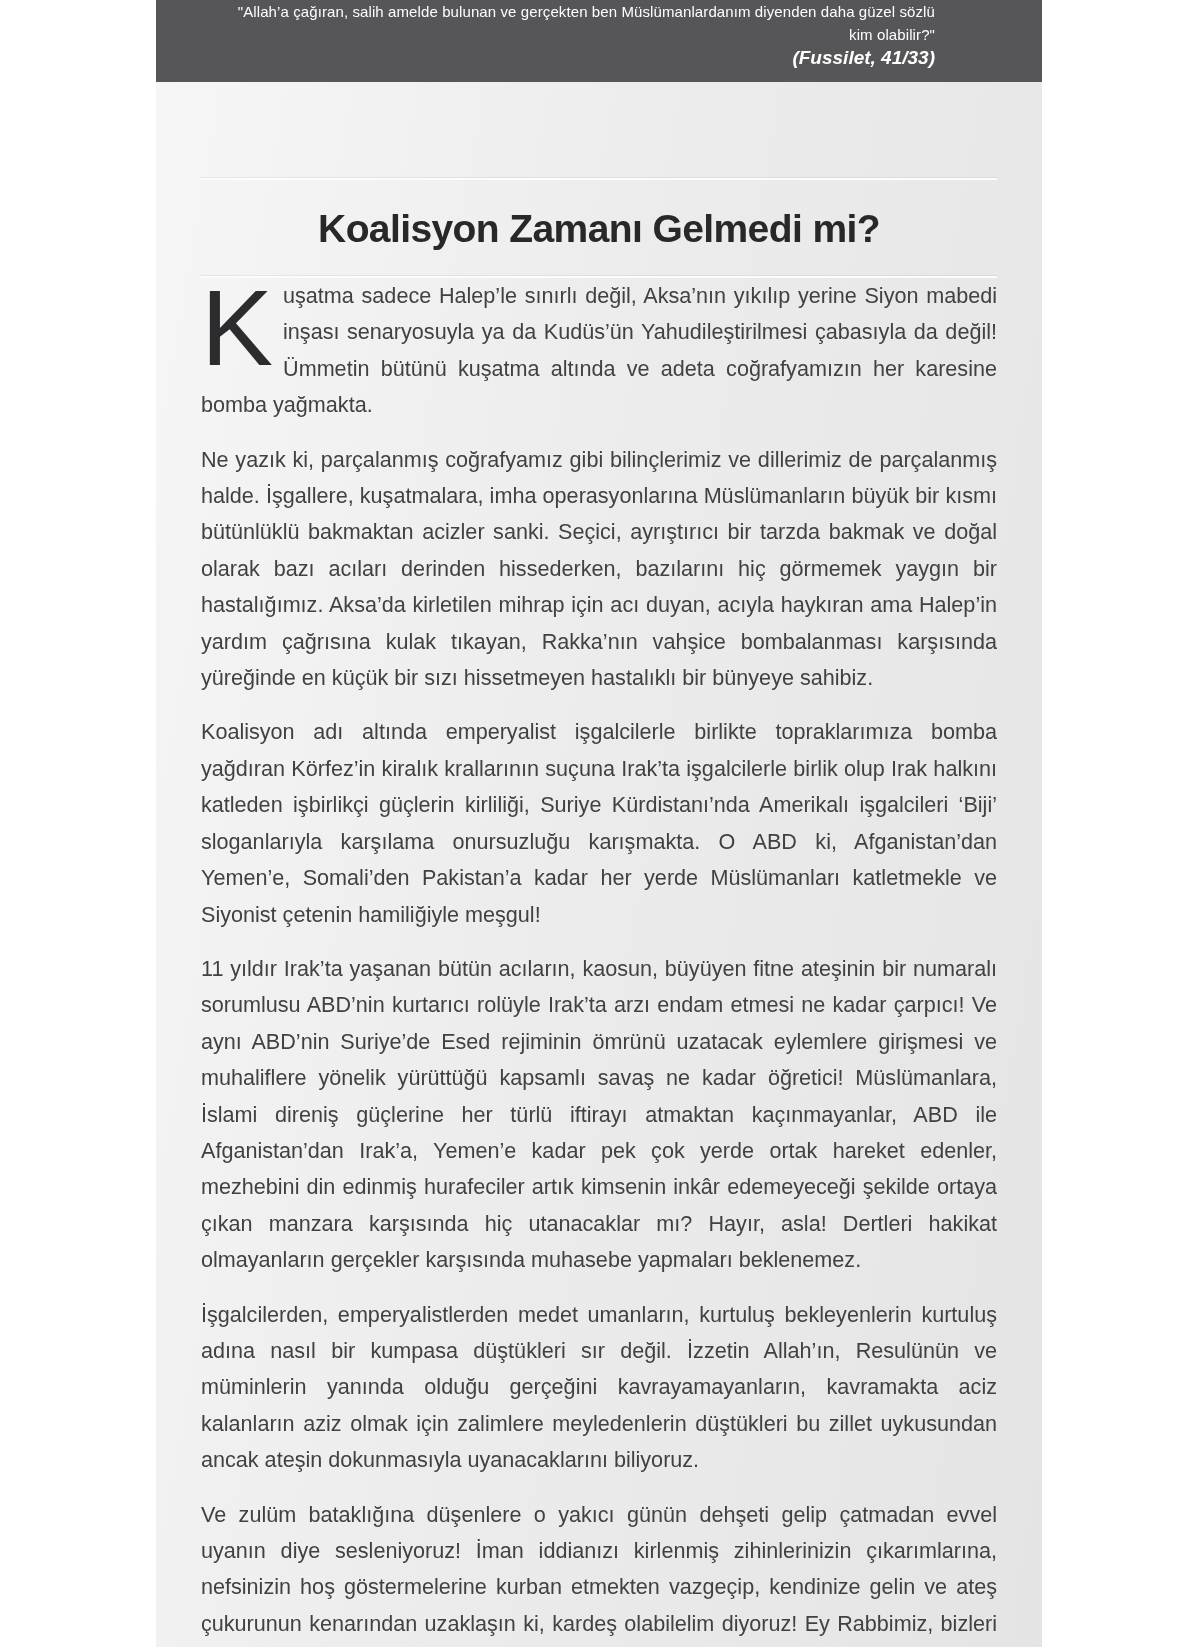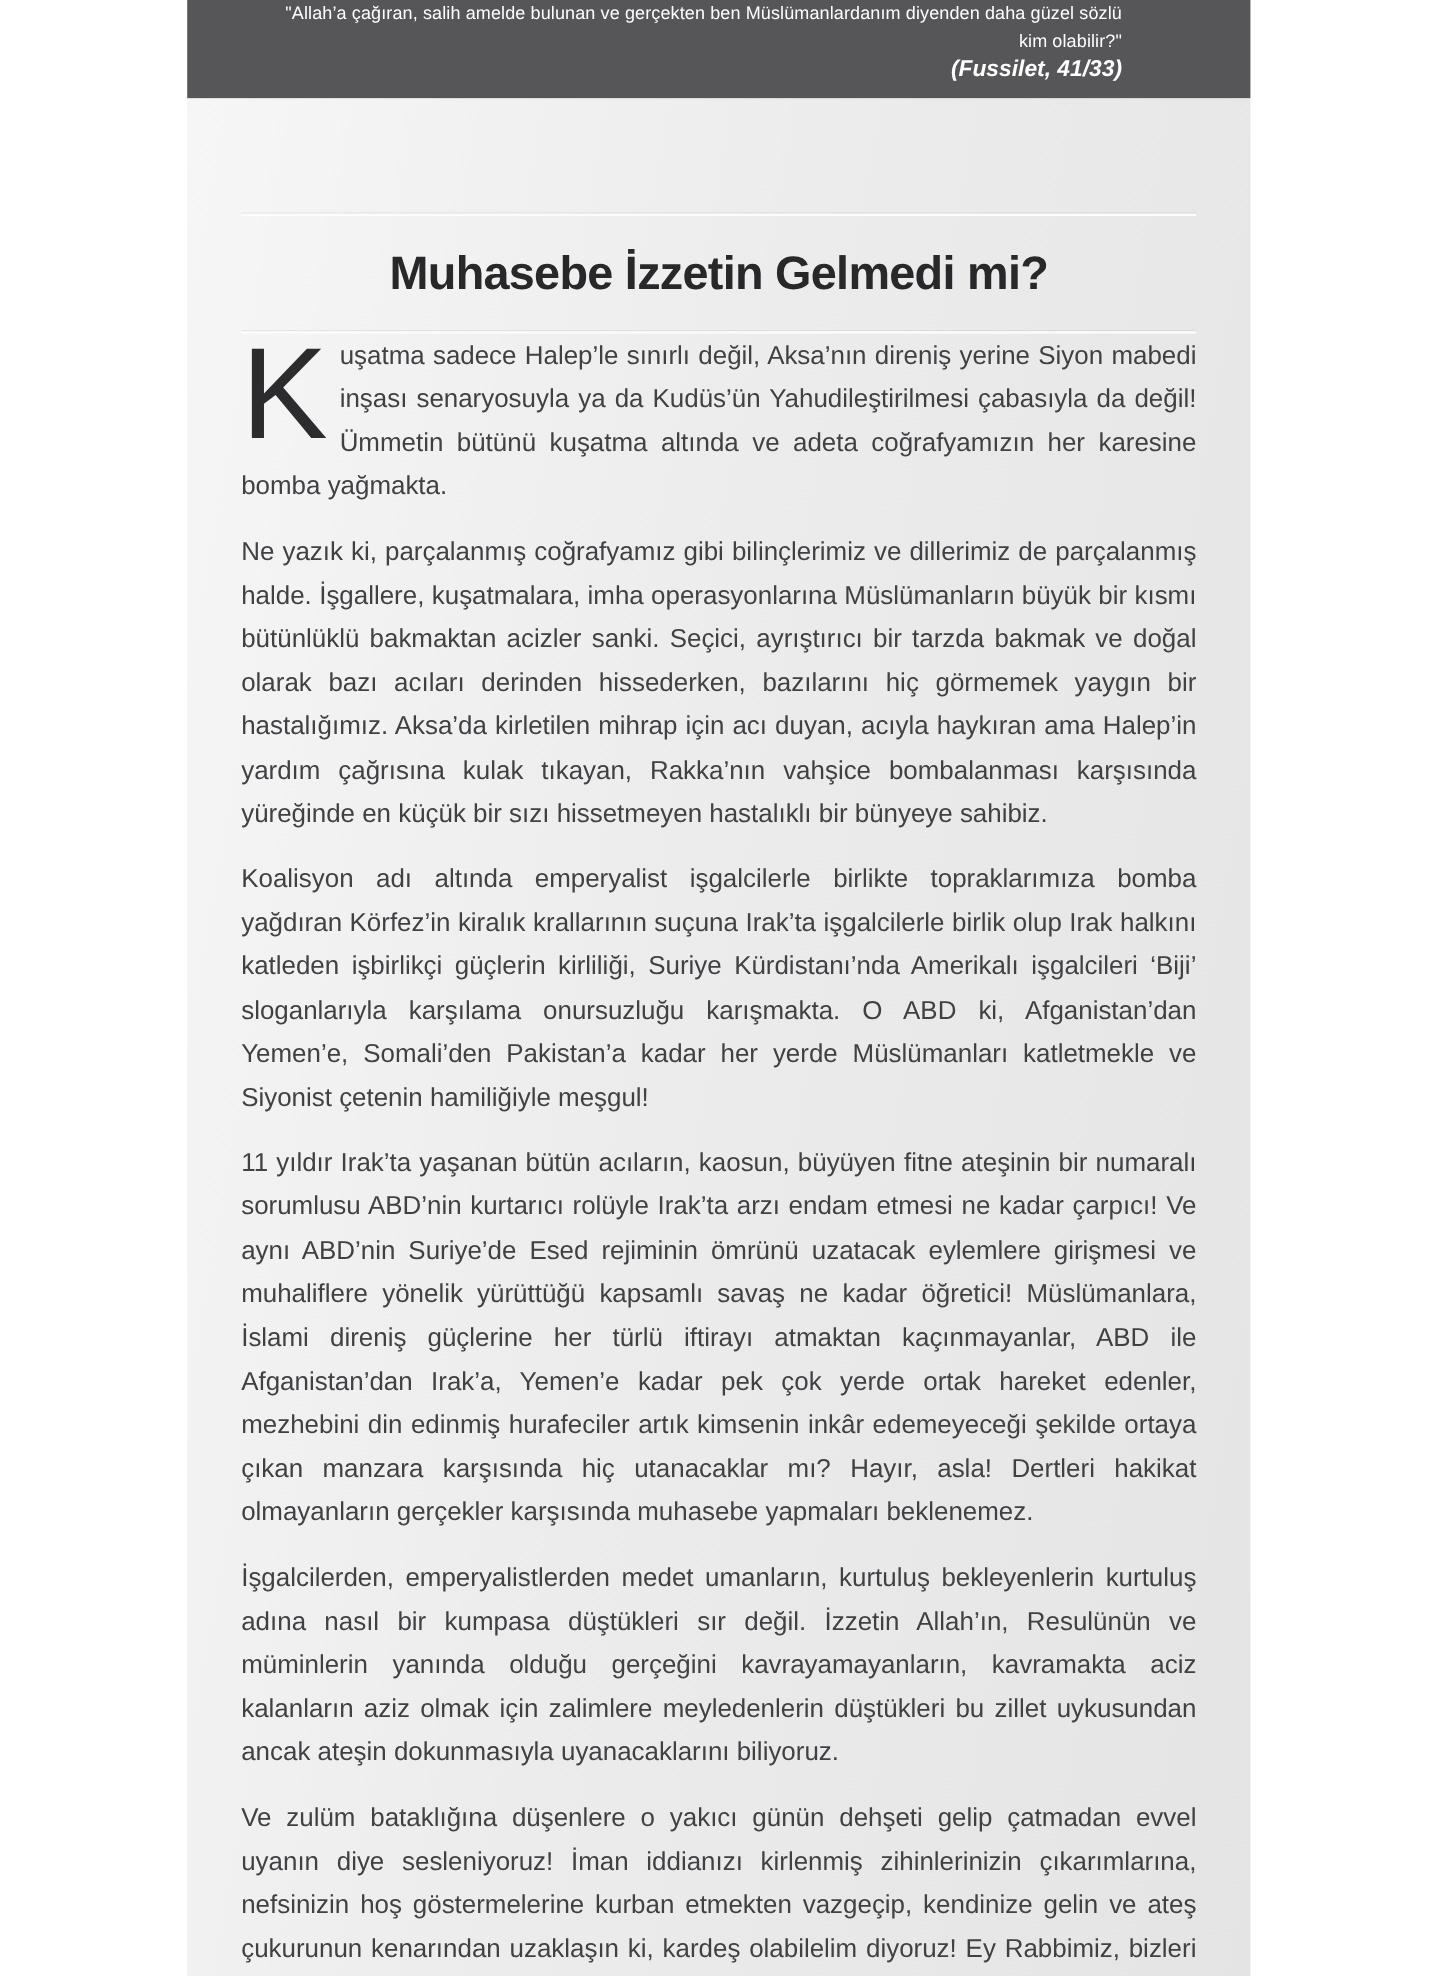--- a/index.html
+++ b/index.html
@@ -98,25 +98,25 @@
 
   <div class="band-top">
     <div class="quote-line">"Allah’a çağıran, salih amelde bulunan ve gerçekten ben Müslümanlardanım diyenden daha güzel sözlü kim olabilir?"</div>
     <div class="quote-attribution">(Fussilet, 41/33)</div>
   </div>
 
   <div class="page-body">
 
     <div class="rule rule-top"></div>
 
-    <h1 class="article-title">Muhasebe İzzetin Gelmedi mi?</h1>
+    <h1 class="article-title">Koalisyon Zamanı Gelmedi mi?</h1>
 
     <div class="rule"></div>
 
-    <p class="body-par lead"><span class="dropcap">K</span><span>uşatma sadece Halep’le sınırlı değil, Aksa’nın direniş yerine Siyon mabedi inşası senaryosuyla ya da Kudüs’ün Yahudileştirilmesi çabasıyla da değil! Ümmetin bütünü kuşatma altında ve adeta coğrafyamızın her karesine bomba yağmakta.</span></p>
+    <p class="body-par lead"><span class="dropcap">K</span><span>uşatma sadece Halep’le sınırlı değil, Aksa’nın yıkılıp yerine Siyon mabedi inşası senaryosuyla ya da Kudüs’ün Yahudileştirilmesi çabasıyla da değil! Ümmetin bütünü kuşatma altında ve adeta coğrafyamızın her karesine bomba yağmakta.</span></p>
 
     <p class="body-par">Ne yazık ki, parçalanmış coğrafyamız gibi bilinçlerimiz ve dillerimiz de parçalanmış halde. İşgallere, kuşatmalara, imha operasyonlarına Müslümanların büyük bir kısmı bütünlüklü bakmaktan acizler sanki. Seçici, ayrıştırıcı bir tarzda bakmak ve doğal olarak bazı acıları derinden hissederken, bazılarını hiç görmemek yaygın bir hastalığımız. Aksa’da kirletilen mihrap için acı duyan, acıyla haykıran ama Halep’in yardım çağrısına kulak tıkayan, Rakka’nın vahşice bombalanması karşısında yüreğinde en küçük bir sızı hissetmeyen hastalıklı bir bünyeye sahibiz.</p>
     <p class="body-par">Koalisyon adı altında emperyalist işgalcilerle birlikte topraklarımıza bomba yağdıran Körfez’in kiralık krallarının suçuna Irak’ta işgalcilerle birlik olup Irak halkını katleden işbirlikçi güçlerin kirliliği, Suriye Kürdistanı’nda Amerikalı işgalcileri ‘Biji’ sloganlarıyla karşılama onursuzluğu karışmakta. O ABD ki, Afganistan’dan Yemen’e, Somali’den Pakistan’a kadar her yerde Müslümanları katletmekle ve Siyonist çetenin hamiliğiyle meşgul!</p>
     <p class="body-par">11 yıldır Irak’ta yaşanan bütün acıların, kaosun, büyüyen fitne ateşinin bir numaralı sorumlusu ABD’nin kurtarıcı rolüyle Irak’ta arzı endam etmesi ne kadar çarpıcı! Ve aynı ABD’nin Suriye’de Esed rejiminin ömrünü uzatacak eylemlere girişmesi ve muhaliflere yönelik yürüttüğü kapsamlı savaş ne kadar öğretici! Müslümanlara, İslami direniş güçlerine her türlü iftirayı atmaktan kaçınmayanlar, ABD ile Afganistan’dan Irak’a, Yemen’e kadar pek çok yerde ortak hareket edenler, mezhebini din edinmiş hurafeciler artık kimsenin inkâr edemeyeceği şekilde ortaya çıkan manzara karşısında hiç utanacaklar mı? Hayır, asla! Dertleri hakikat olmayanların gerçekler karşısında muhasebe yapmaları beklenemez.</p>
     <p class="body-par">İşgalcilerden, emperyalistlerden medet umanların, kurtuluş bekleyenlerin kurtuluş adına nasıl bir kumpasa düştükleri sır değil. İzzetin Allah’ın, Resulünün ve müminlerin yanında olduğu gerçeğini kavrayamayanların, kavramakta aciz kalanların aziz olmak için zalimlere meyledenlerin düştükleri bu zillet uykusundan ancak ateşin dokunmasıyla uyanacaklarını biliyoruz.</p>
     <p class="body-par">Ve zulüm bataklığına düşenlere o yakıcı günün dehşeti gelip çatmadan evvel uyanın diye sesleniyoruz! İman iddianızı kirlenmiş zihinlerinizin çıkarımlarına, nefsinizin hoş göstermelerine kurban etmekten vazgeçip, kendinize gelin ve ateş çukurunun kenarından uzaklaşın ki, kardeş olabilelim diyoruz! Ey Rabbimiz, bizleri imandan sonra sapıklığa düşenlerden eyleme!</p>
 
   </div>
 
 </div>

